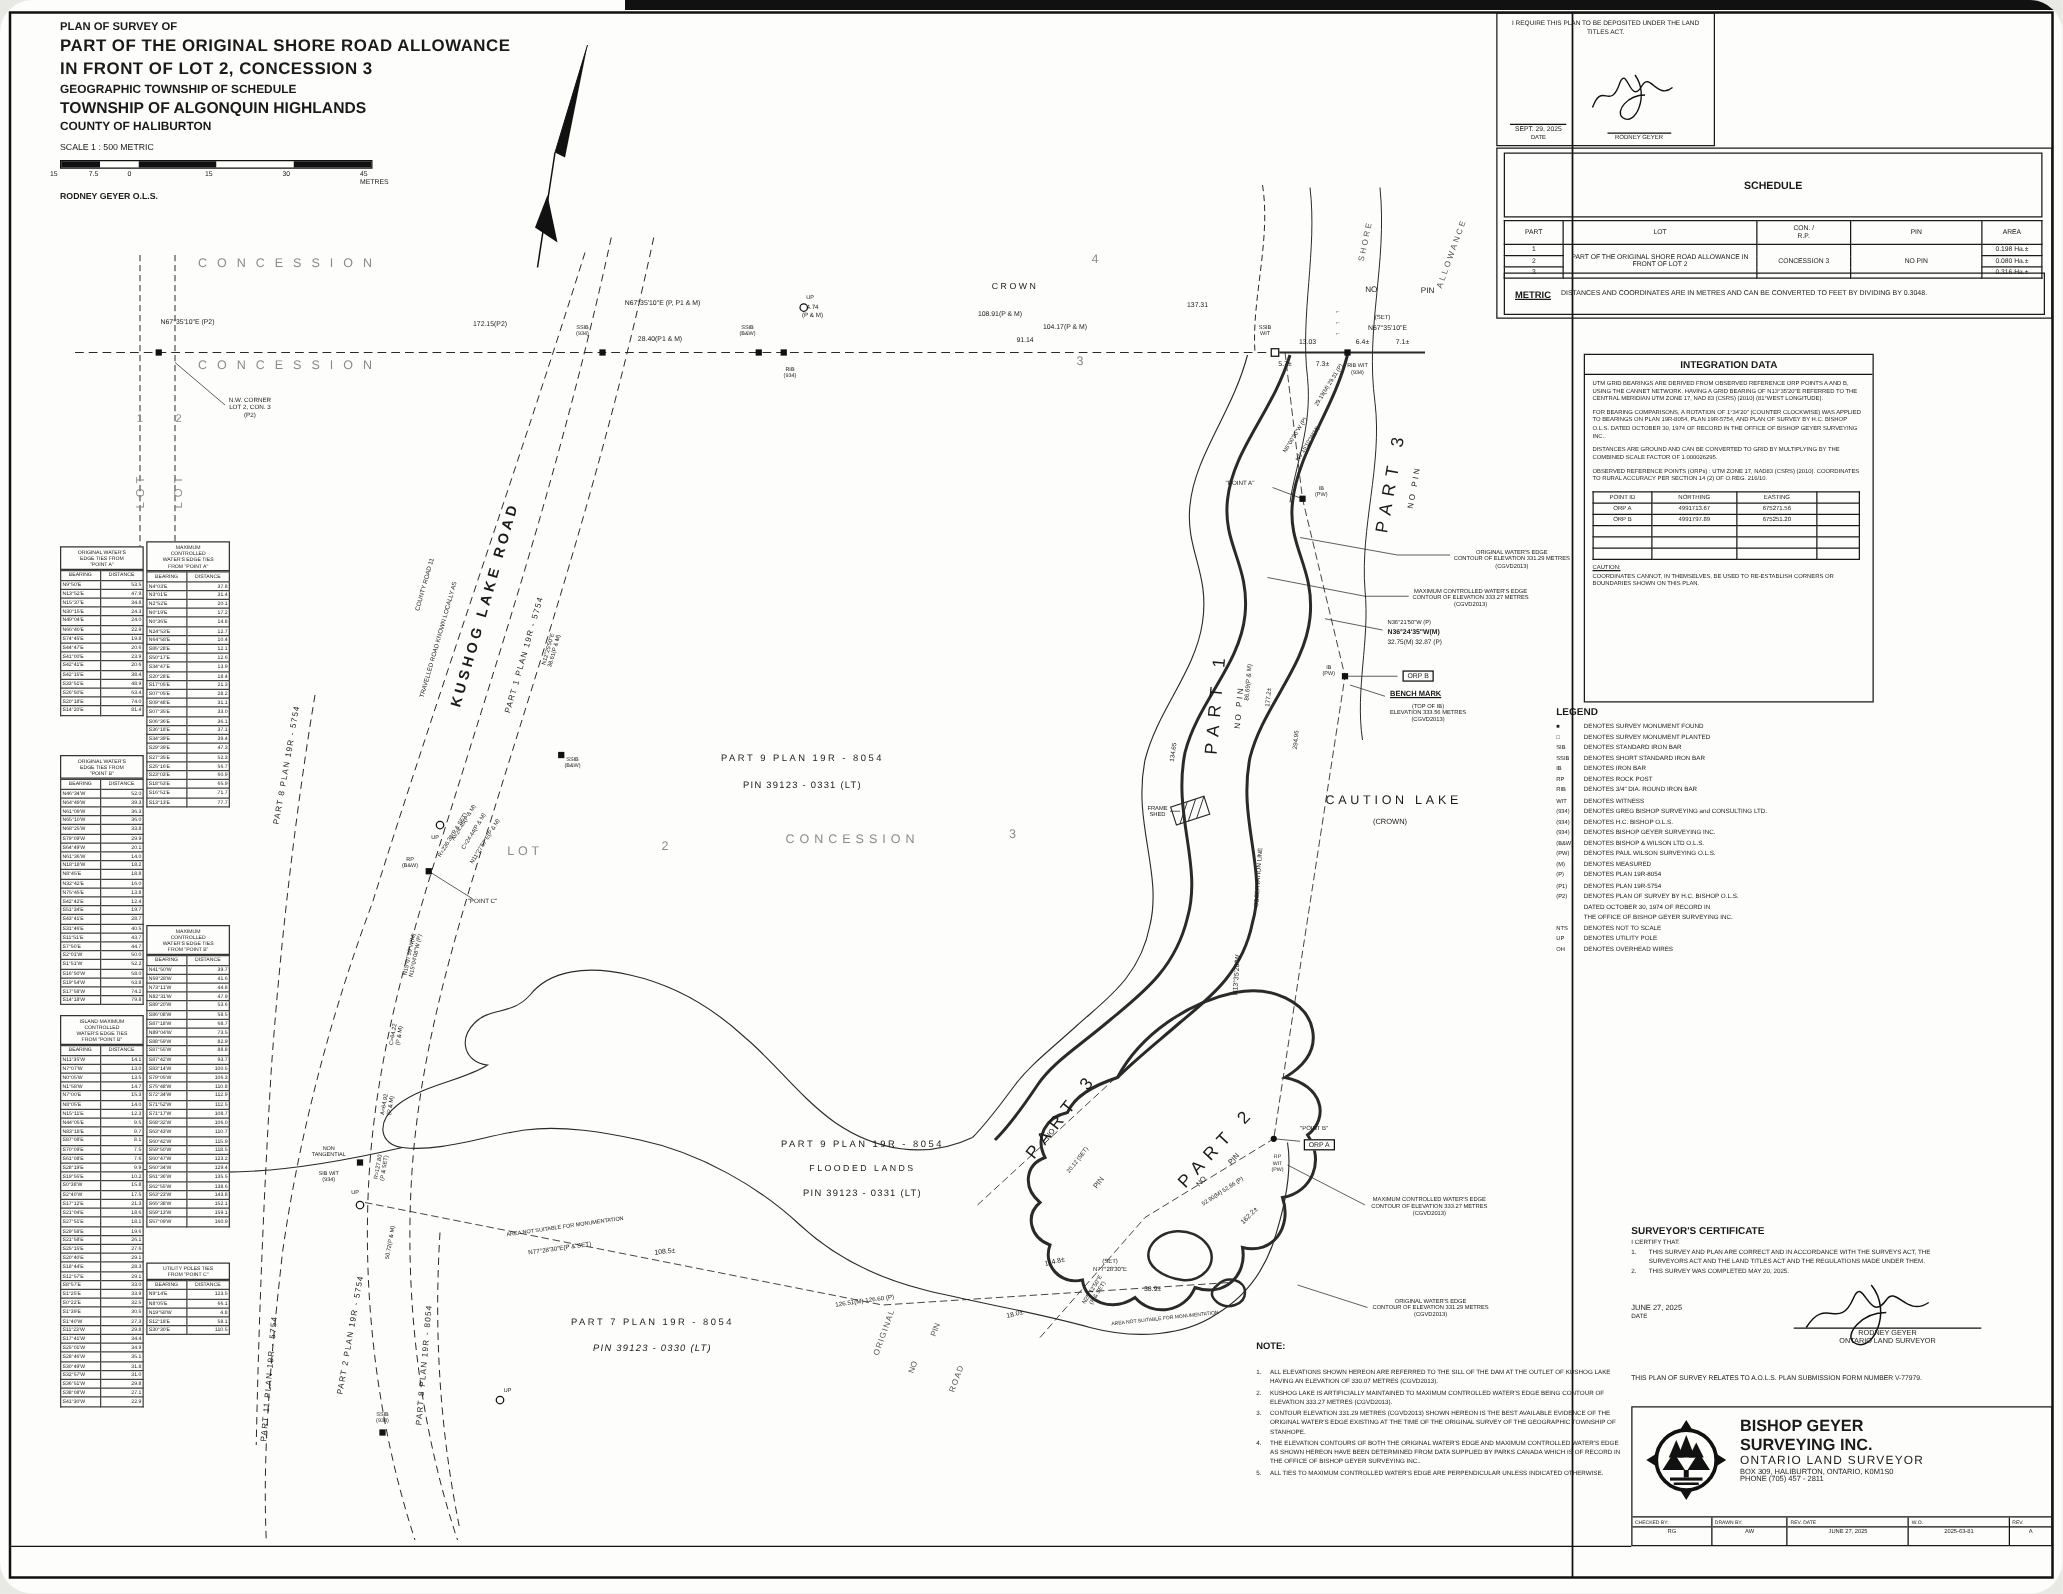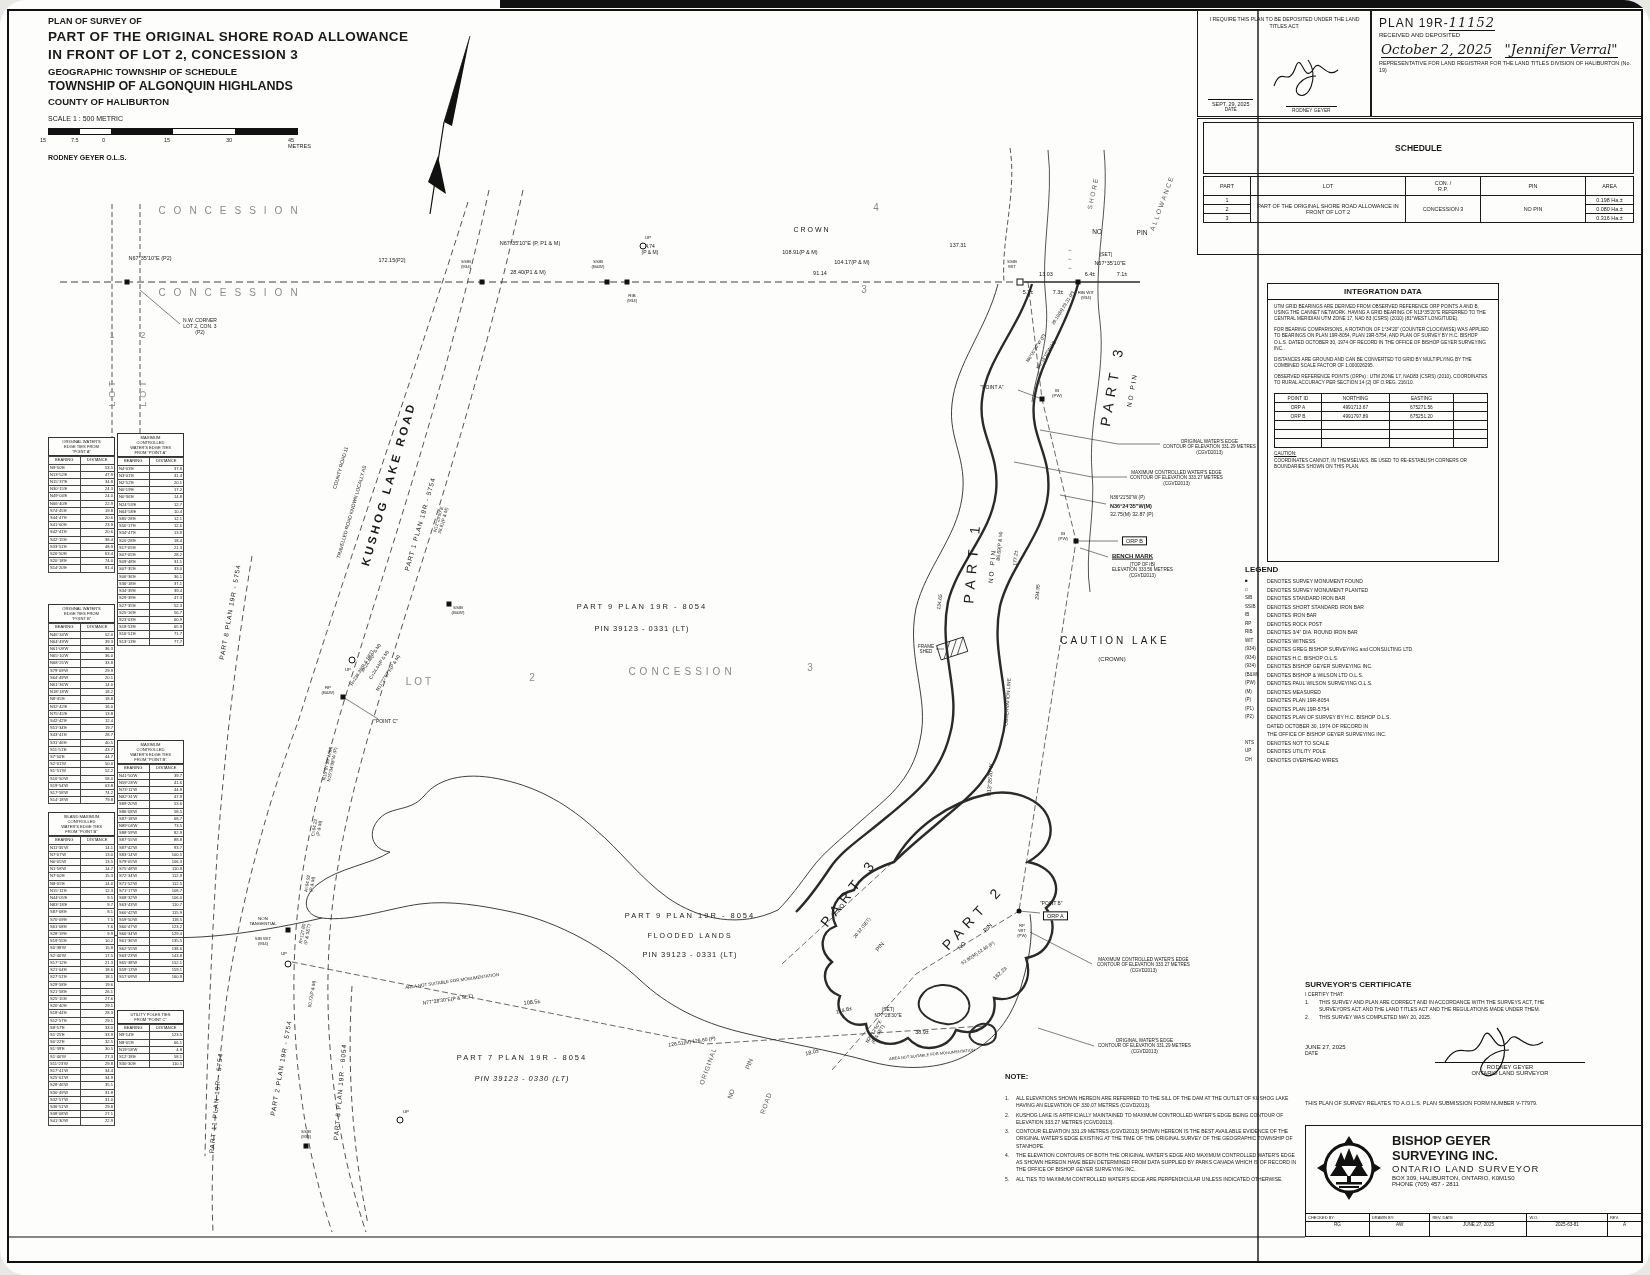--- a/index.html
+++ b/index.html
@@ -140,29 +140,20 @@
     <svg width="90" height="55" style="left:70px;top:35px;">
       <path d="M6,40 C14,18 20,44 28,20 C34,6 36,40 46,22 C52,12 58,34 70,24 M40,14 C52,30 40,56 30,48 C24,43 34,30 48,30" stroke="#111" fill="none" stroke-width="1.1"></path>
     </svg>
     <div class="abs" style="left:10px;top:88px;font-size:5.4px;border-top:0.8px solid #111;padding:1px 4px 0 4px;">
       <span>SEPT. 29, 2025</span>
       <div style="text-align:center;font-size:4.6px;">DATE</div>
     </div>
     <div class="abs" style="left:88px;top:95px;font-size:4.8px;border-top:0.8px solid #111;padding:1px 6px 0 6px;">RODNEY GEYER</div>
   </div>
 
-  <div class="abs boxed" style="left:1370px;top:10px;width:270px;height:105px;">
-    <div style="margin:4px 0 0 8px;font-size:12px;letter-spacing:1px;">
-      <span>PLAN 19R-</span><span class="hw" style="font-size:13px;border-bottom:1px solid #111;">11152</span>
-    </div>
-    <div style="margin:2px 0 0 8px;font-size:6px;">RECEIVED AND DEPOSITED</div>
-    <div class="hw" style="margin:2px 0 0 10px;font-size:13.5px;border-bottom:0.8px solid #111;display:inline-block;">October 2, 2025</div>
-    <div class="hw" style="margin:3px 0 0 8px;font-size:13.5px;border-bottom:0.8px solid #111;display:inline-block;">"Jennifer Verral"</div>
-    <div class="smalltext" style="margin:2px 8px 0 8px;font-size:5.4px;">REPRESENTATIVE FOR LAND REGISTRAR FOR THE LAND TITLES DIVISION OF HALIBURTON (No. 19)</div>
-  </div>
 
   <div class="abs boxed" style="left:1197px;top:118px;width:443px;height:135px;"></div>
   <div class="abs" style="left:1203px;top:122px;width:431px;">
     <div class="boxed b" style="text-align:center;font-size:8.5px;padding:20px 0;">SCHEDULE</div>
     <table class="sched" style="width:100%;margin-top:2px;">
       <tbody>
           <tr>
         <th style="width:42px;height:16px;">PART</th>
         <th style="width:150px;">LOT</th>
         <th style="width:70px;white-space:pre-line;">CON. /
@@ -180,20 +171,24 @@
       <tr>
             <td>2</td>
             <td>0.080 Ha.±</td>
           </tr>
       <tr>
             <td>3</td>
             <td>0.316 Ha.±</td>
           </tr>
     </tbody>
       </table>
+  </div>
+  <div class="abs boxed" style="left:1203px;top:218px;width:431px;height:32px;display:flex;align-items:center;">
+    <div class="b" style="font-size:7.5px;margin:0 8px;text-decoration:underline;">METRIC</div>
+    <div style="font-size:5.6px;line-height:1.5;flex:1;padding-right:8px;">DISTANCES AND COORDINATES ARE IN METRES AND CAN BE CONVERTED TO FEET BY DIVIDING BY 0.3048.</div>
   </div>
 
   <div class="abs" style="left:1245px;top:565px;width:260px;">
     <div class="b" style="font-size:8px;margin-bottom:3px;">LEGEND</div>
     <div id="legend-items">
         <div class="leg-row">
           <div class="leg-sym">■</div>
           <div class="tt">DENOTES SURVEY MONUMENT FOUND</div>
         </div>
         <div class="leg-row">

